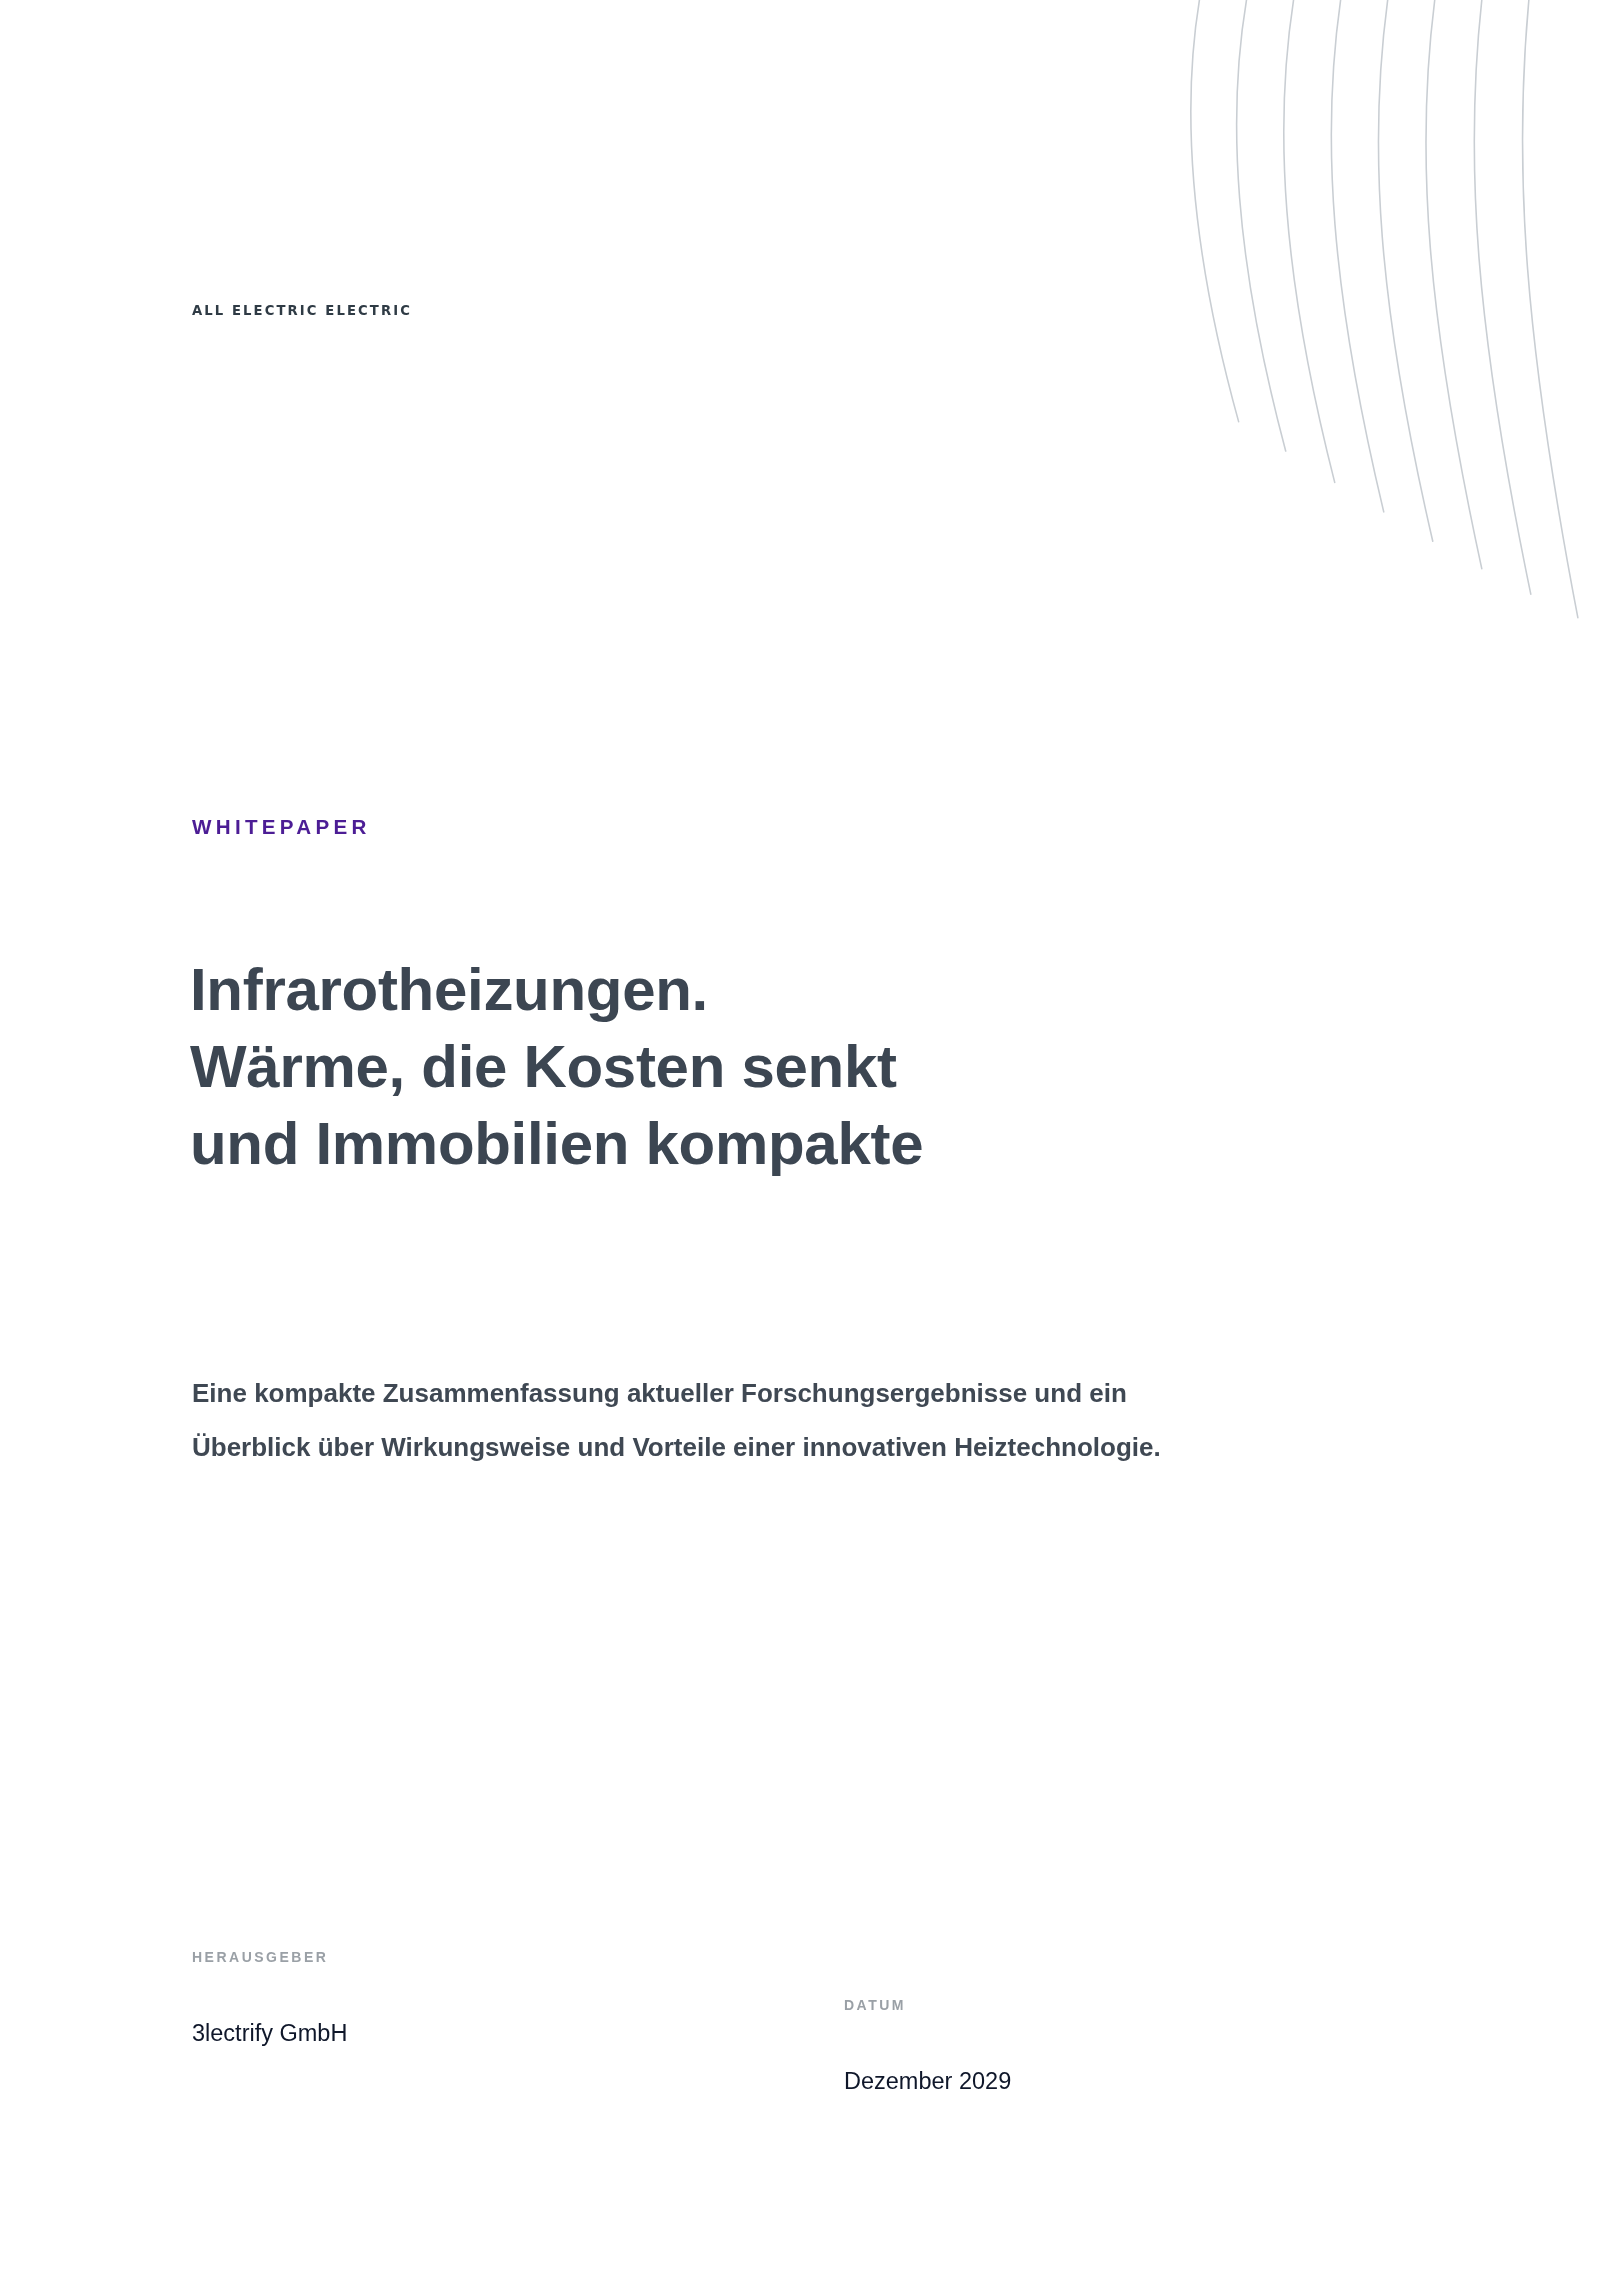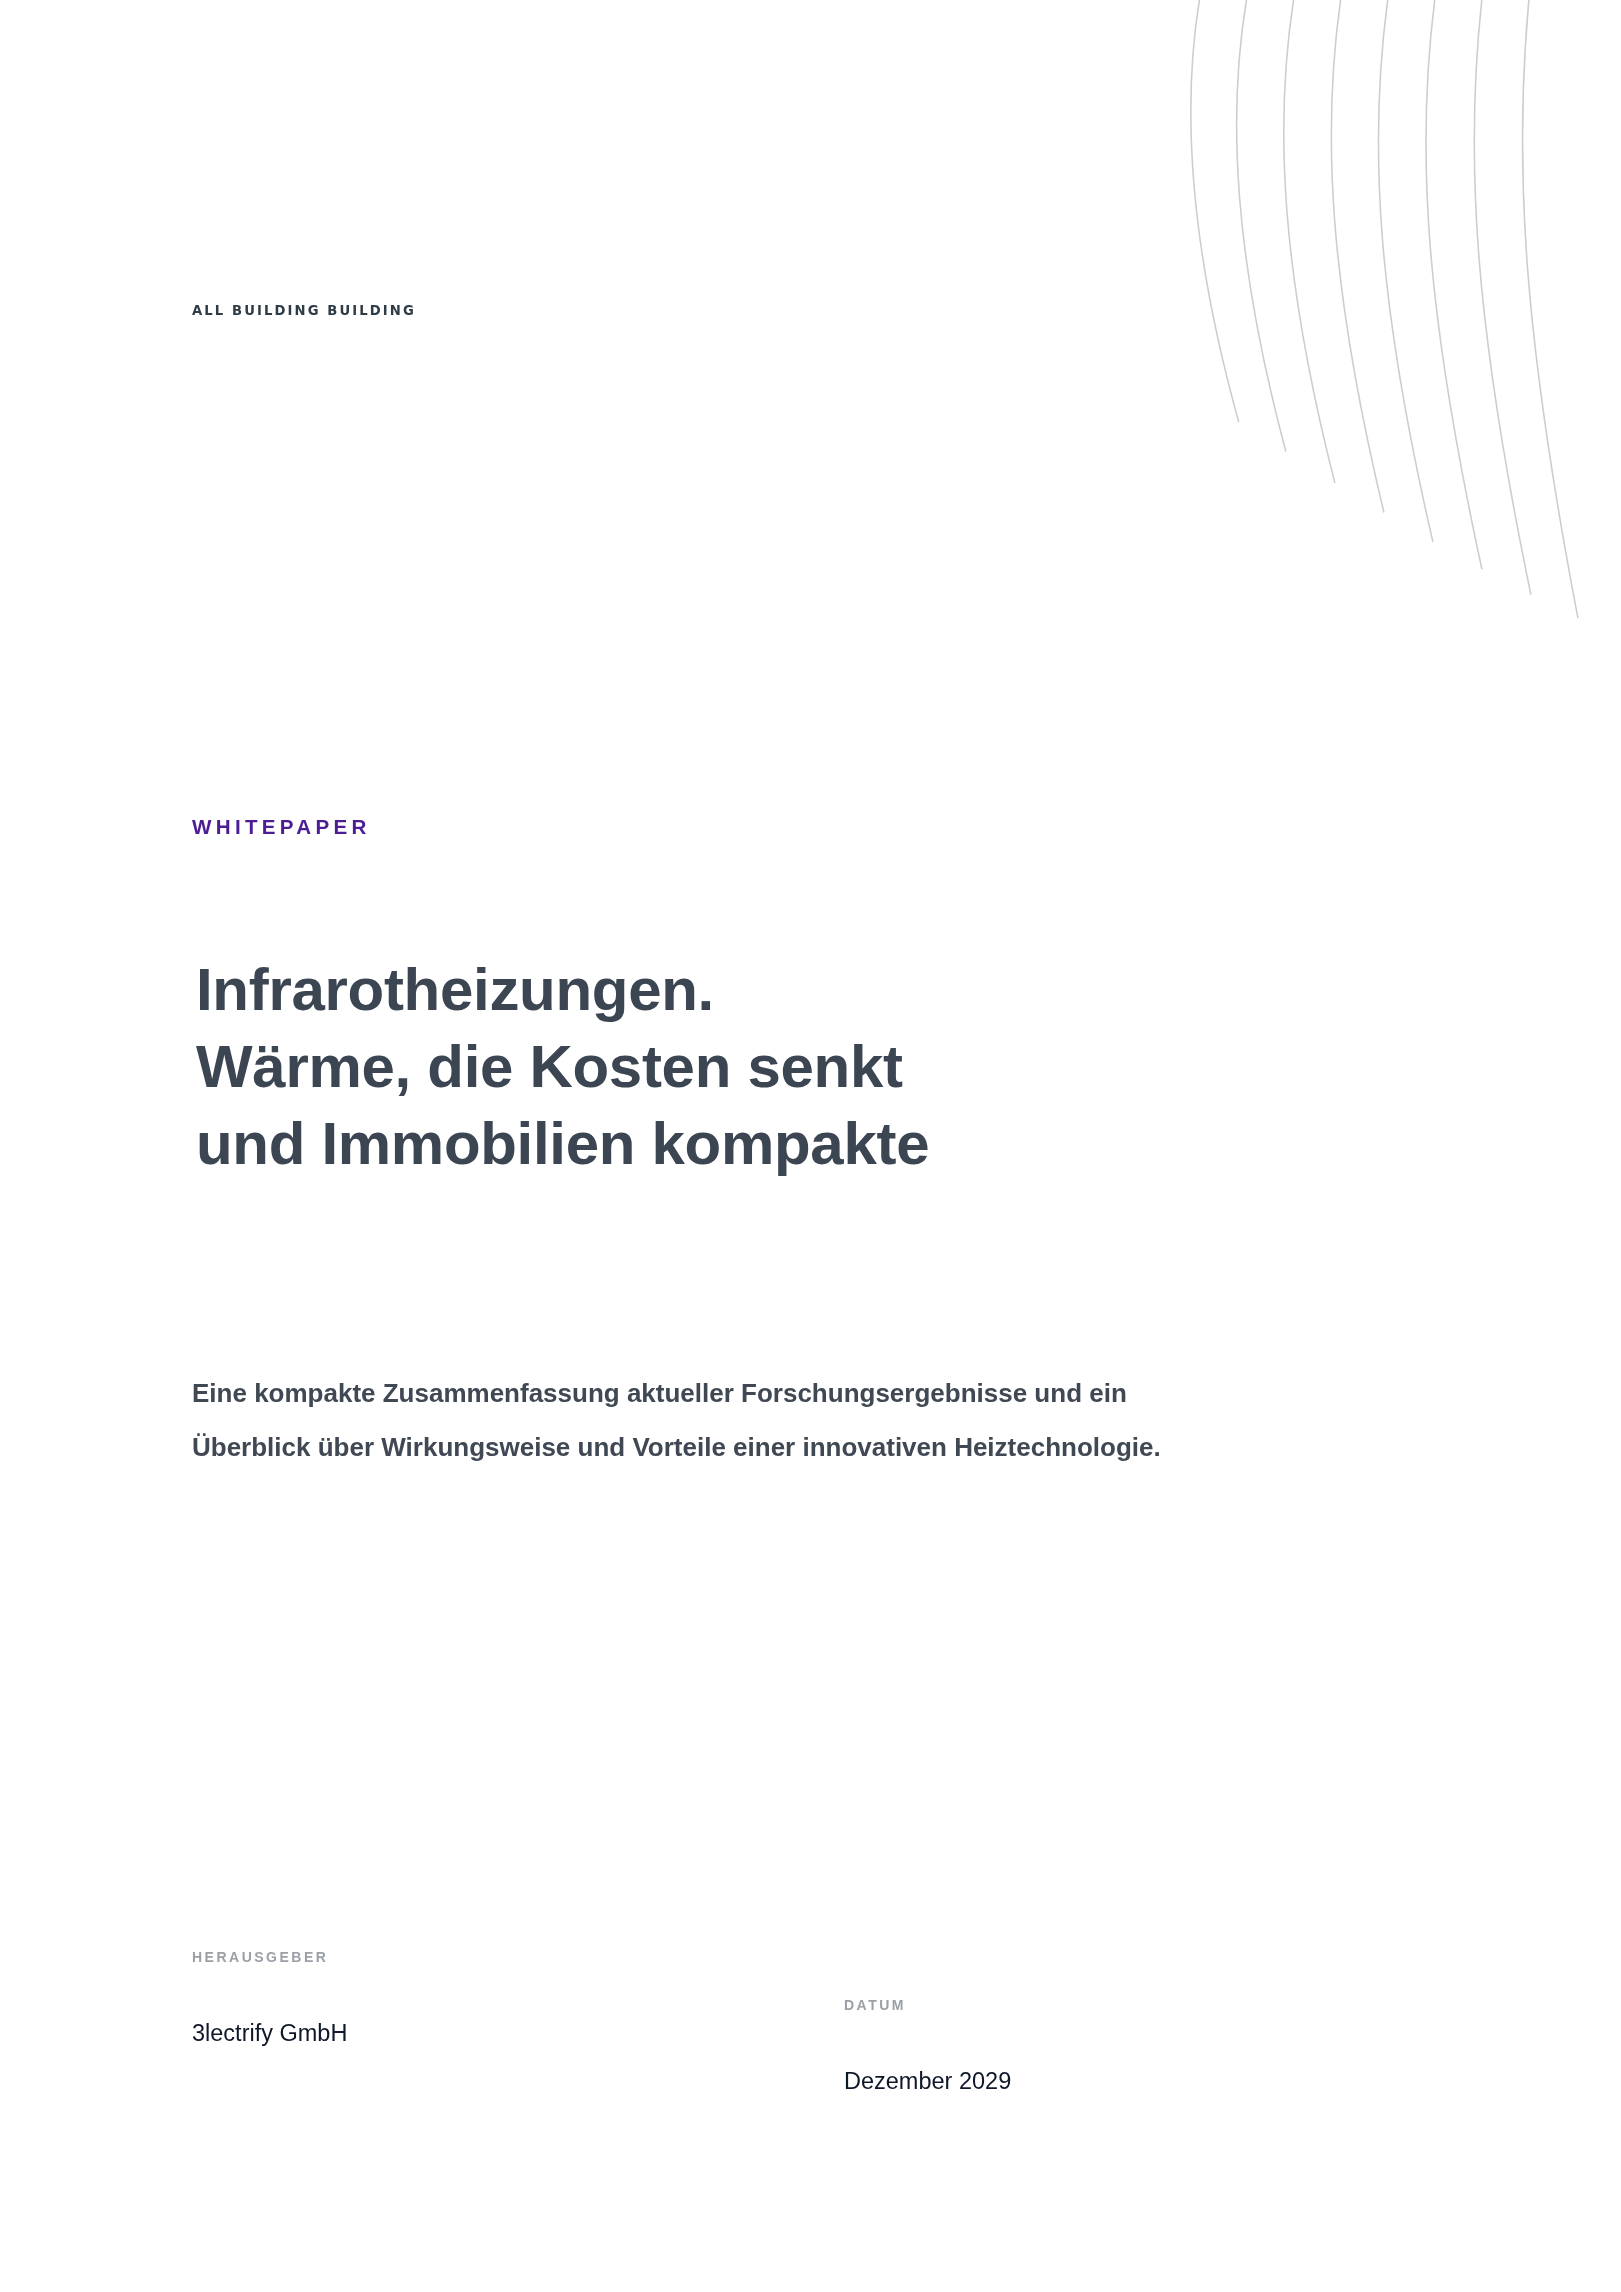--- a/index.html
+++ b/index.html
@@ -72,21 +72,21 @@
     font-size: 20.6px;
     font-weight: 600;
     letter-spacing: 4.3px;
     color: #4c1d95;
     text-transform: uppercase;
   }
 
   
   .title {
     position: absolute;
-    left: 196px;
+    left: 190px;
     top: 912px;
     width: 1059px;
     font-size: 60px;
     line-height: 1.28;
     font-weight: 700;
     color: #3c4652;
     letter-spacing: -0.3px;
   }
   .title .line {
     display: block;
@@ -142,21 +142,21 @@
         <path d="M174 0 C 154 140, 164 296, 218 522"></path>
         <path d="M222 0 C 202 150, 212 310, 268 552"></path>
         <path d="M270 0 C 250 158, 262 322, 318 580"></path>
         <path d="M318 0 C 300 166, 312 336, 368 606"></path>
         <path d="M366 0 C 350 174, 362 348, 416 630"></path>
       </g>
     </svg>
   </div>
 
   <div class="logo-block">
-    <div class="logo-sub">ALL BUILDING BUILDING</div>
+    <div class="logo-sub">ALL ELECTRIC ELECTRIC</div>
   </div>
 
   <div class="kicker">WHITEPAPER</div>
 
   <h1 class="title">
     <span class="line">Infrarotheizungen.</span>
     <span class="line">Wärme, die Kosten senkt</span>
     <span class="line">und Immobilien kompakte</span>
   </h1>
 

